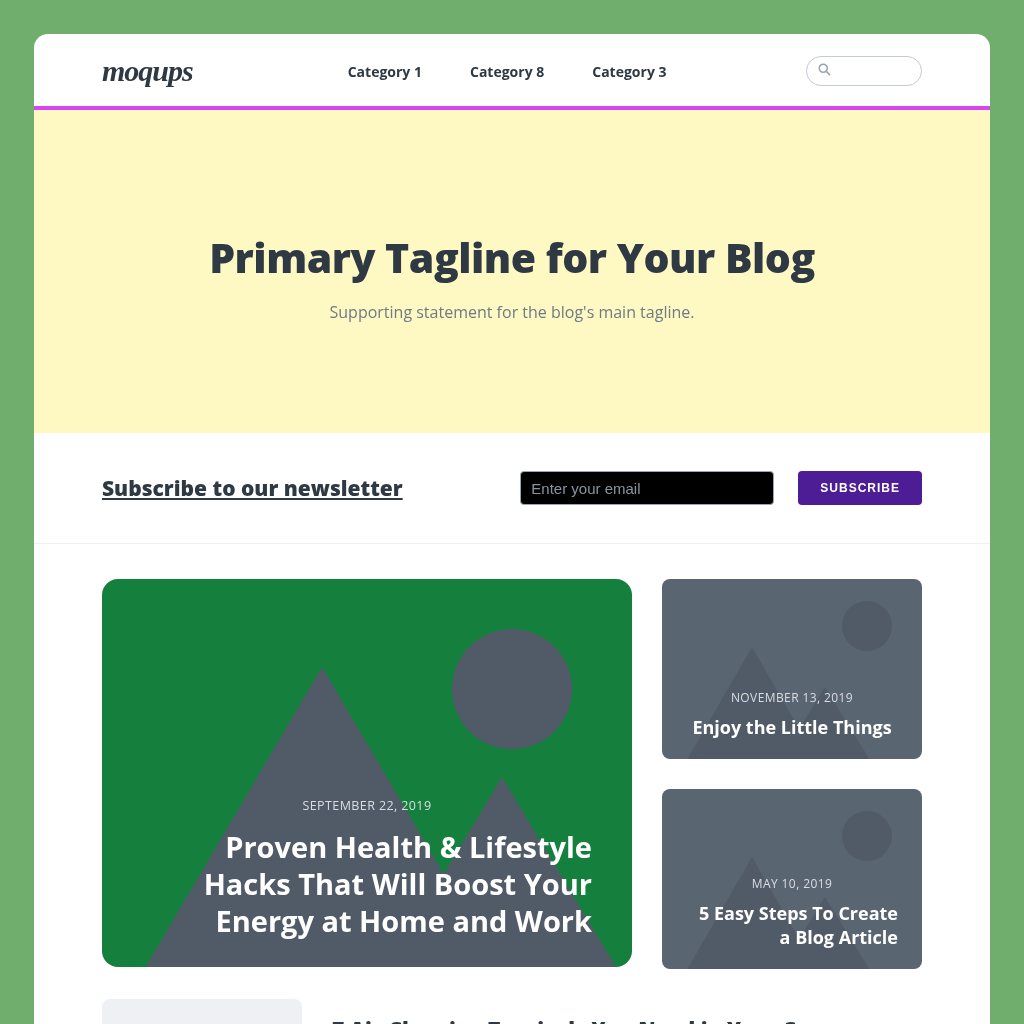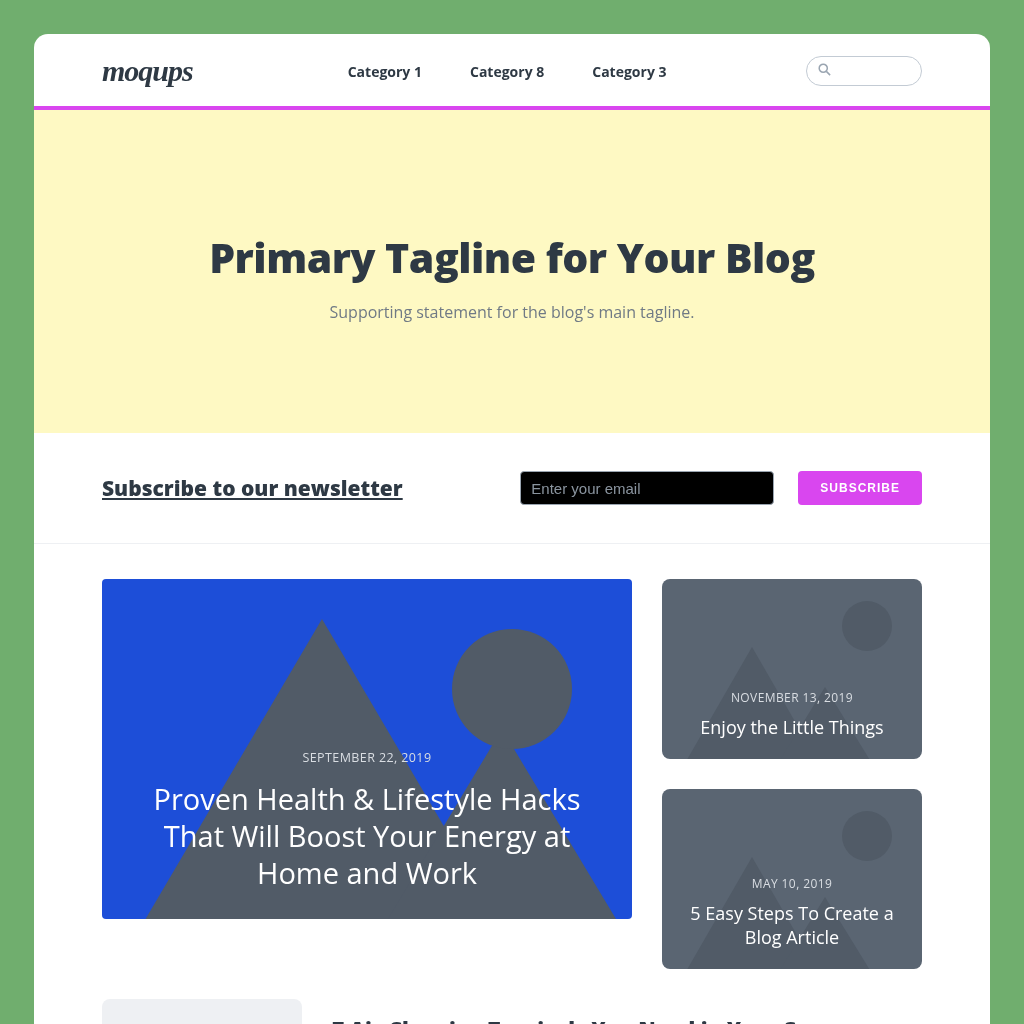--- a/index.html
+++ b/index.html
@@ -102,21 +102,21 @@
     height: 34px;
     border: 1px solid #9aa5b1;
     border-radius: 4px;
     padding: 0 10px;
     font-size: 15px;
     color: #6b7682;
     background: #000000;
   }
   .email-input::placeholder { color: #8a949f; }
   .btn-subscribe {
-    background: #d946ef;
+    background: #4c1d95;
     color: #ffffff;
     border: none;
     border-radius: 4px;
     height: 34px;
     padding: 0 22px;
     font-size: 12px;
     font-weight: 700;
     letter-spacing: 1px;
     cursor: pointer;
   }
@@ -124,23 +124,23 @@
   
   .posts {
     padding: 35px 68px 0 68px;
     display: grid;
     grid-template-columns: 530px 1fr;
     gap: 30px 30px;
     grid-template-rows: auto auto;
   }
   .feature-card {
     grid-row: span 2;
-    background: #1d4ed8;
-    border-radius: 4px;
-    height: 340px;
+    background: #15803d;
+    border-radius: 16px;
+    height: 388px;
     position: relative;
     overflow: hidden;
     display: flex;
     flex-direction: column;
     justify-content: flex-end;
     align-items: center;
     padding: 28px 40px;
     text-align: center;
   }
   .side-card {
@@ -158,21 +158,22 @@
   }
   .card-date {
     color: #d9dde2;
     font-size: 12.5px;
     letter-spacing: 0.4px;
     margin-bottom: 14px;
   }
   .side-card .card-date { font-size: 12px; margin-bottom: 10px; }
   .card-title {
     color: #ffffff;
-    font-weight: 400;
+    font-weight: 700;
+    text-align: right;
   }
   .feature-card .card-title { font-size: 29px; line-height: 1.28; }
   .side-card .card-title { font-size: 18px; line-height: 1.3; }
 
   
   .ph {
     position: absolute;
     pointer-events: none;
   }
   .mountain {

